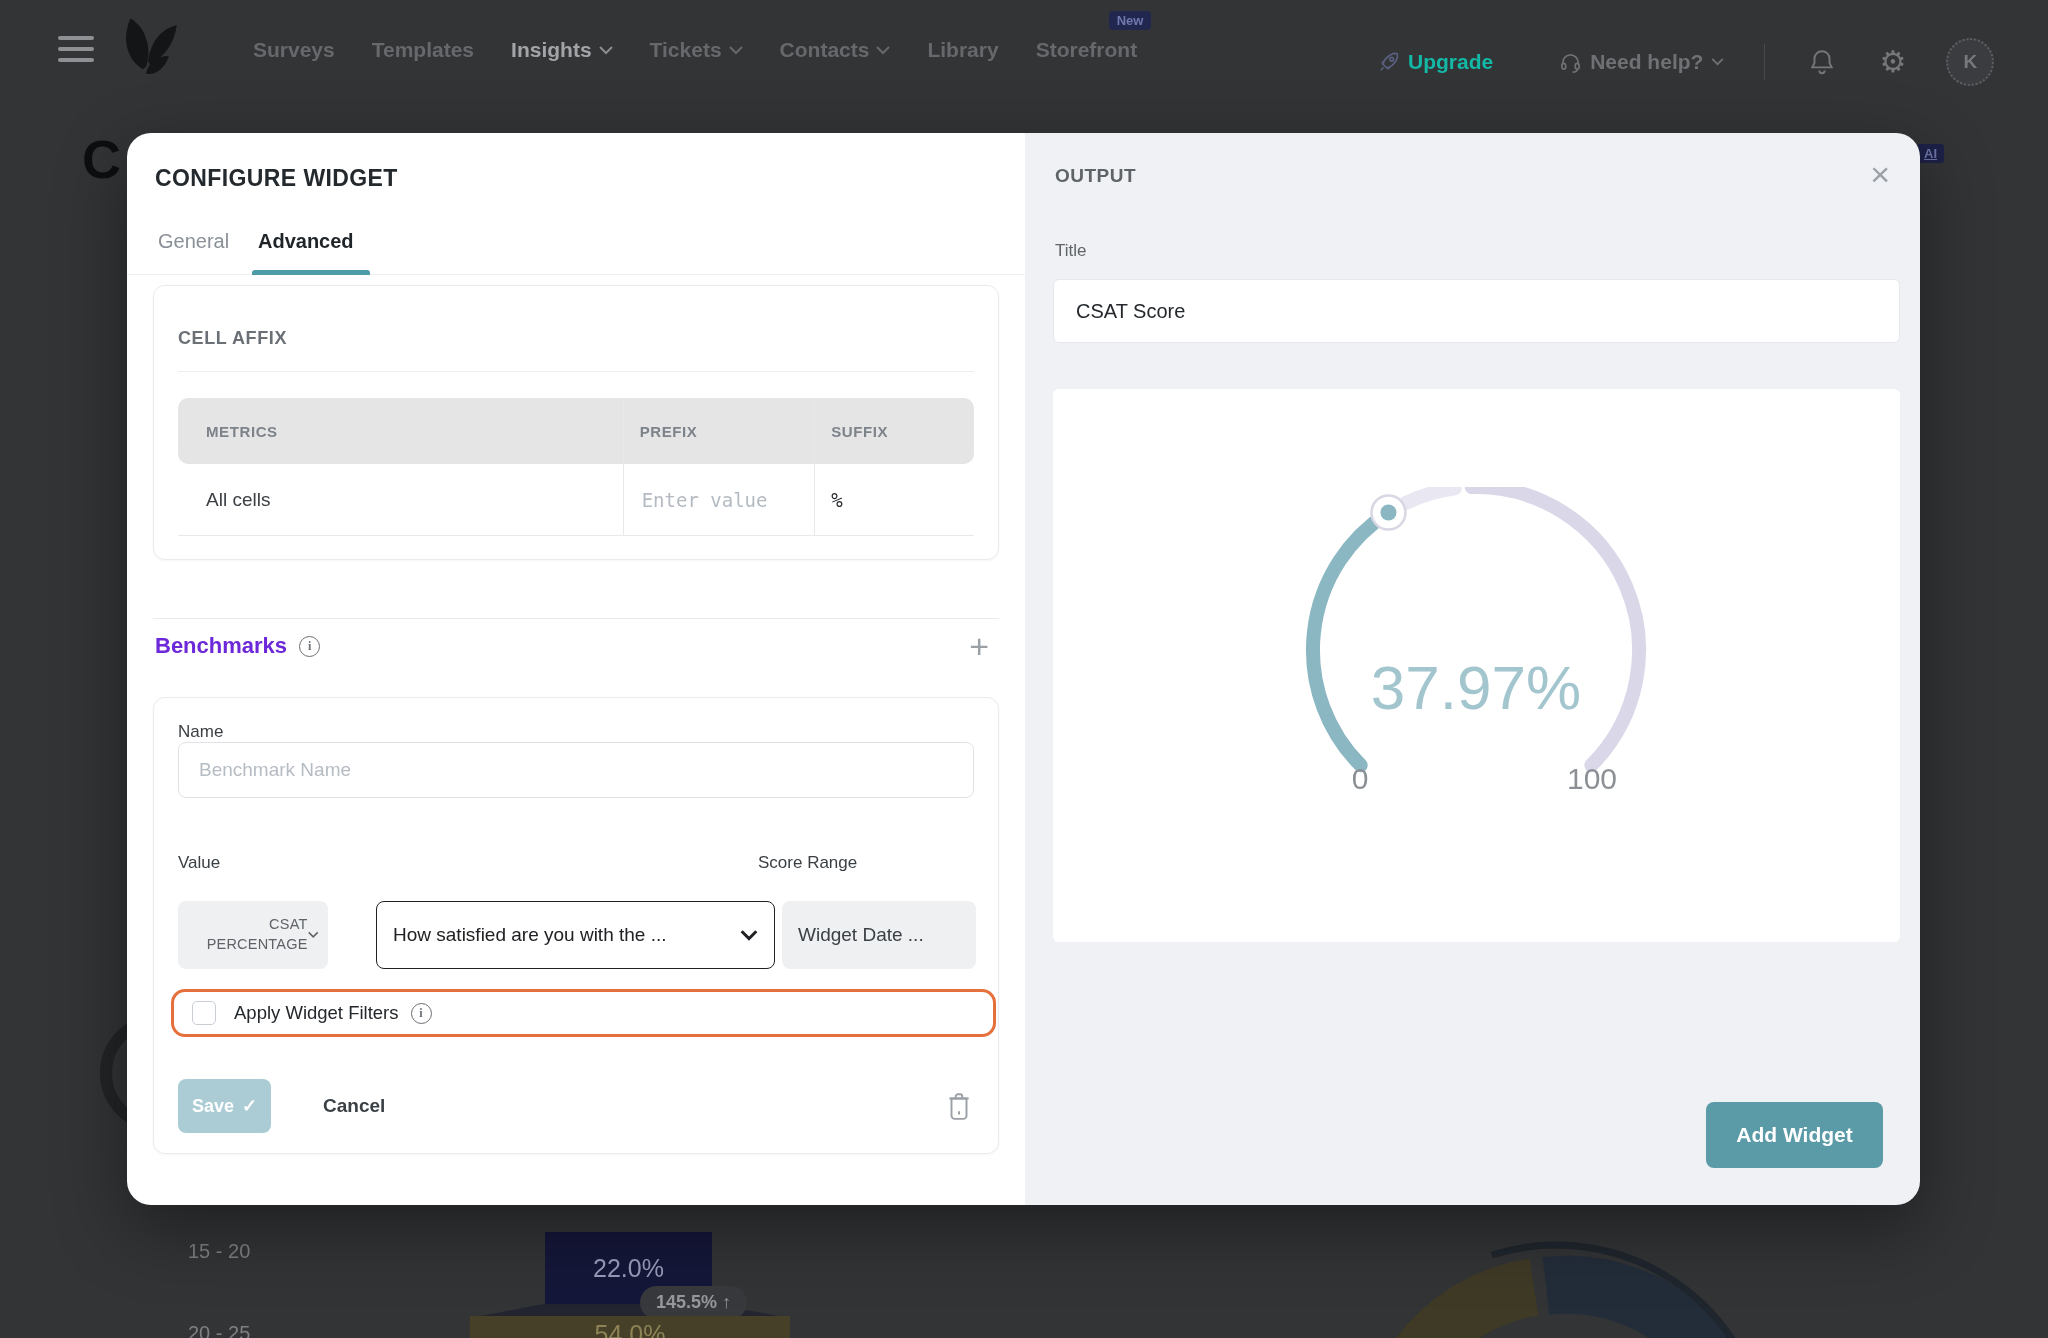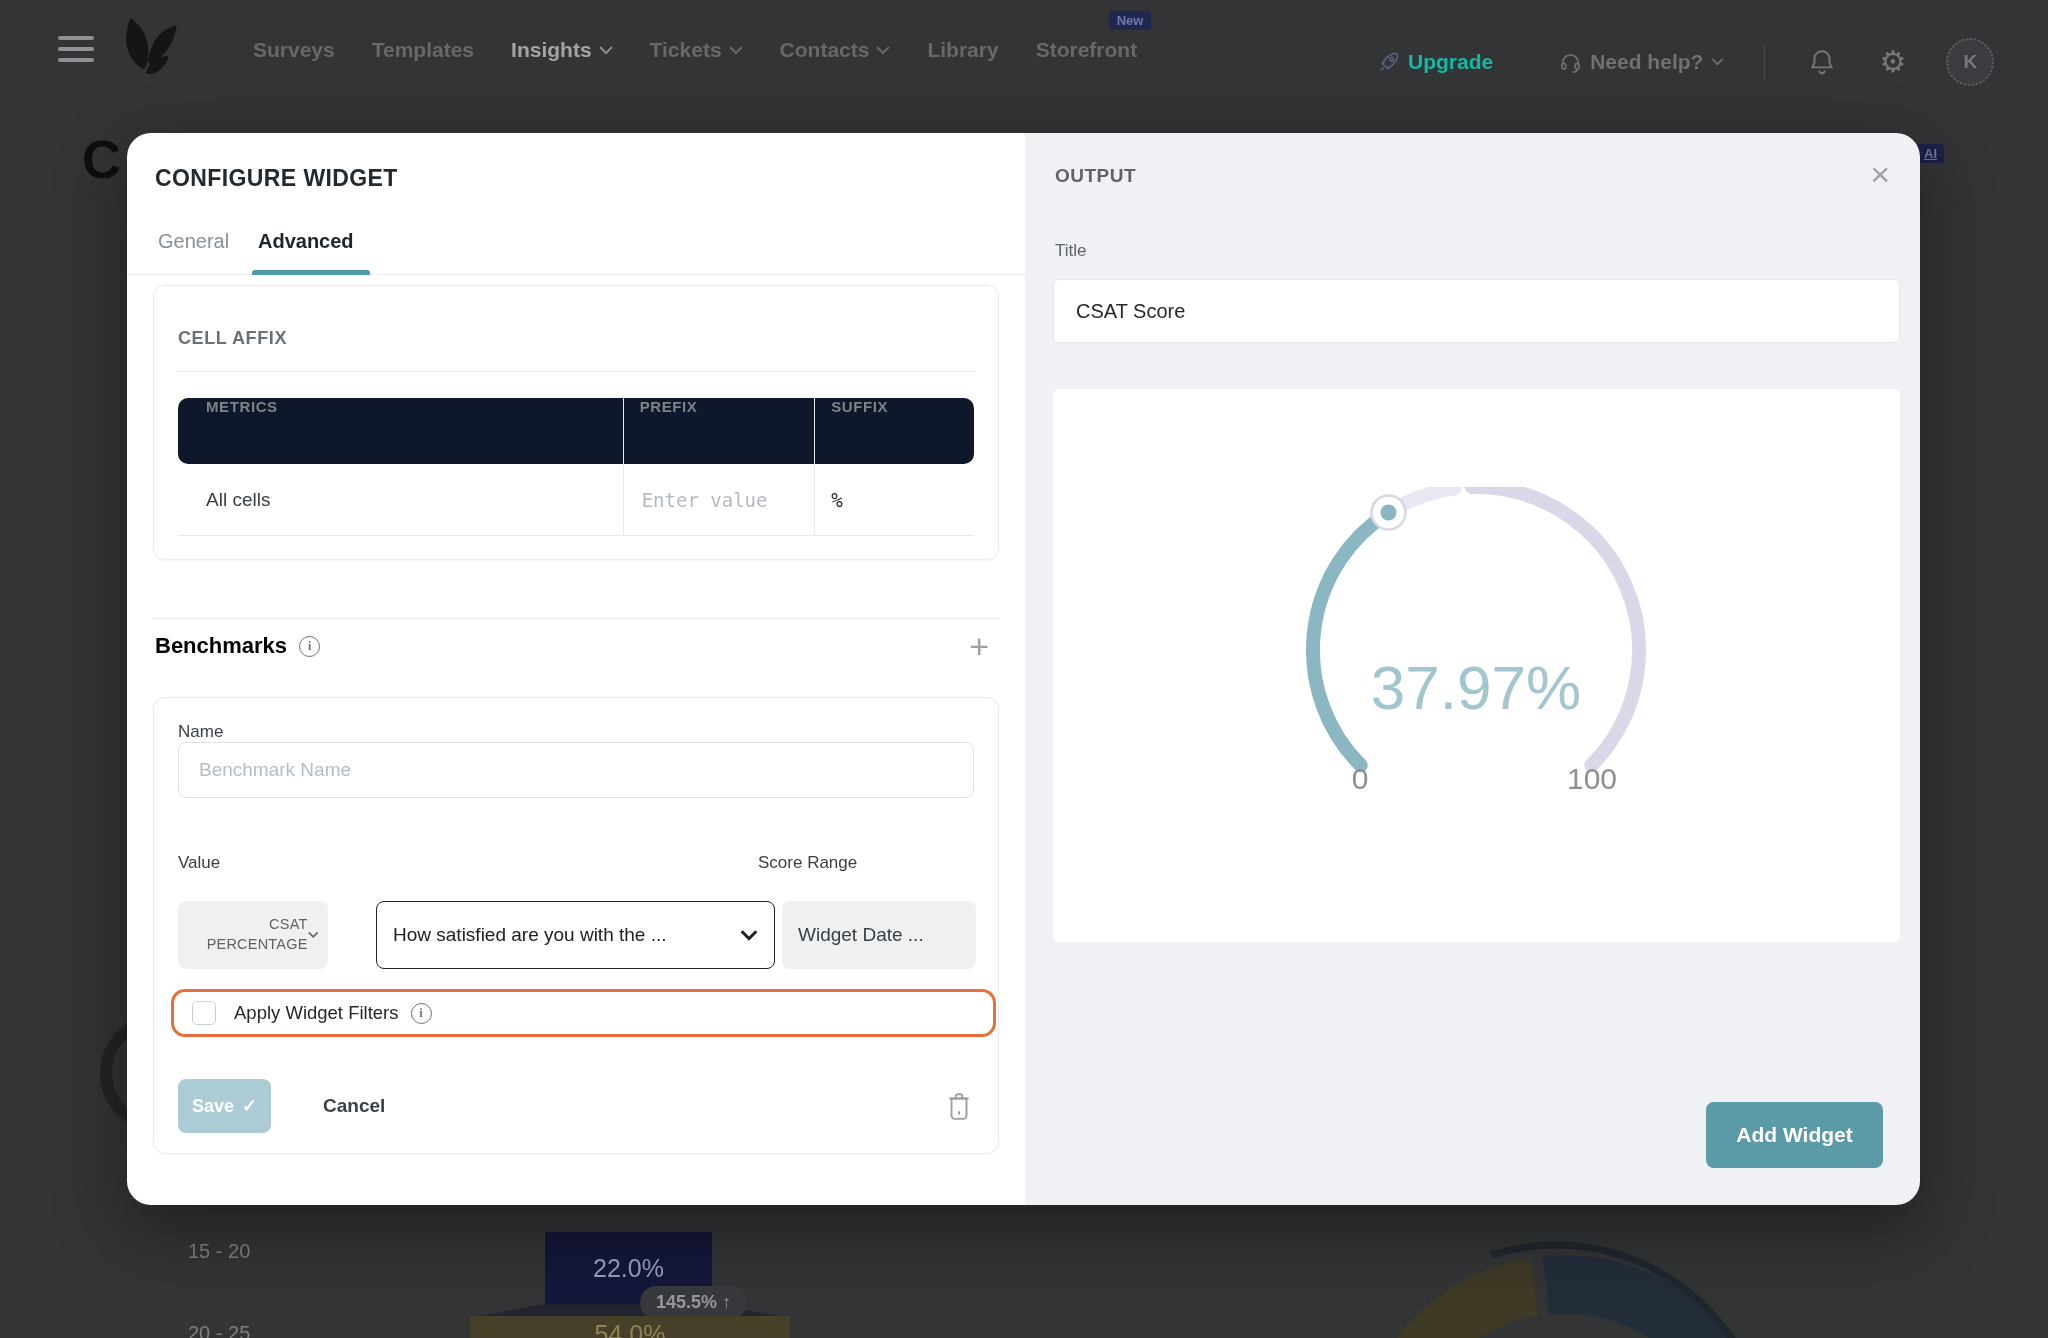--- a/index.html
+++ b/index.html
@@ -46,35 +46,35 @@
   .tab{position:absolute;top:2px;font-size:20px;cursor:pointer;}
   .tab.general{left:31px;color:#8a9097;}
   .tab.advanced{left:131px;color:#1f2428;font-weight:700;}
   .tab-underline{position:absolute;left:125px;top:42px;width:118px;height:5px;background:#4d9aa8;border-radius:3px 3px 0 0;}
 
   .card{position:absolute;background:#fff;border:1px solid #e9ebee;border-radius:12px;box-shadow:0 1px 3px rgba(40,50,60,.05);}
   .affix-card{left:26px;top:152px;width:846px;height:275px;padding:42px 24px;}
   .affix-title{font-size:18px;font-weight:600;color:#6a7076;letter-spacing:.6px;}
   .affix-divider{margin-top:22px;border-top:1px solid #edeff2;}
   .affix-table{margin-top:26px;}
-  .affix-head{display:flex;height:66px;background:#0f172a;border-radius:10px;align-items:flex-start;}
+  .affix-head{display:flex;height:66px;background:#e5e5e5;border-radius:10px;align-items:center;}
   .affix-row{display:flex;height:72px;align-items:center;border-bottom:1px solid #e7e9ec;}
   .col-metrics{width:56%;padding-left:28px;}
   .col-prefix{width:24%;padding-left:16px;}
   .col-suffix{width:20%;padding-left:16px;}
   .affix-head .hcell{font-size:15px;font-weight:700;color:#7d838a;letter-spacing:.6px;}
   .vline{align-self:stretch;width:1px;background:#e7e9ec;}
   .cell-metrics{font-size:19px;color:#3b4045;}
   .prefix-input{width:90%;border:none;outline:none;font-size:19px;color:#24282c;background:transparent;}
   .prefix-input::placeholder{color:#b4bac1;}
   .cell-suffix{font-size:19px;color:#24282c;}
 
   .bm-divider{position:absolute;left:26px;top:485px;width:846px;border-top:1px solid #e9ebee;}
   .bm-head{position:absolute;left:28px;top:500px;display:flex;align-items:center;gap:12px;}
-  .bm-title{font-size:22px;font-weight:700;color:#000000;}
+  .bm-title{font-size:22px;font-weight:700;color:#6d28d9;}
   .info-icon{width:21px;height:21px;border-radius:50%;border:1.6px solid #6b7075;color:#6b7075;font-size:12px;font-weight:700;display:inline-flex;align-items:center;justify-content:center;font-family:"Liberation Serif",serif;cursor:pointer;}
   .bm-plus{position:absolute;right:36px;top:496px;font-size:34px;font-weight:300;color:#9aa0a6;cursor:pointer;line-height:1;}
 
   .bm-card{left:26px;top:564px;width:846px;height:457px;padding:24px;}
   .field-label{font-size:17px;color:#3b4045;}
   .bm-name-input{width:100%;height:56px;border:1px solid #dfe2e6;border-radius:8px;padding:0 20px;font-size:19px;color:#24282c;outline:none;}
   .bm-name-input::placeholder{color:#b6bcc3;}
   .row-labels{position:absolute;left:24px;top:155px;width:798px;display:flex;}
   .lbl-value{width:580px;}
   .dd-row{position:absolute;left:24px;top:203px;width:798px;height:68px;display:flex;}

